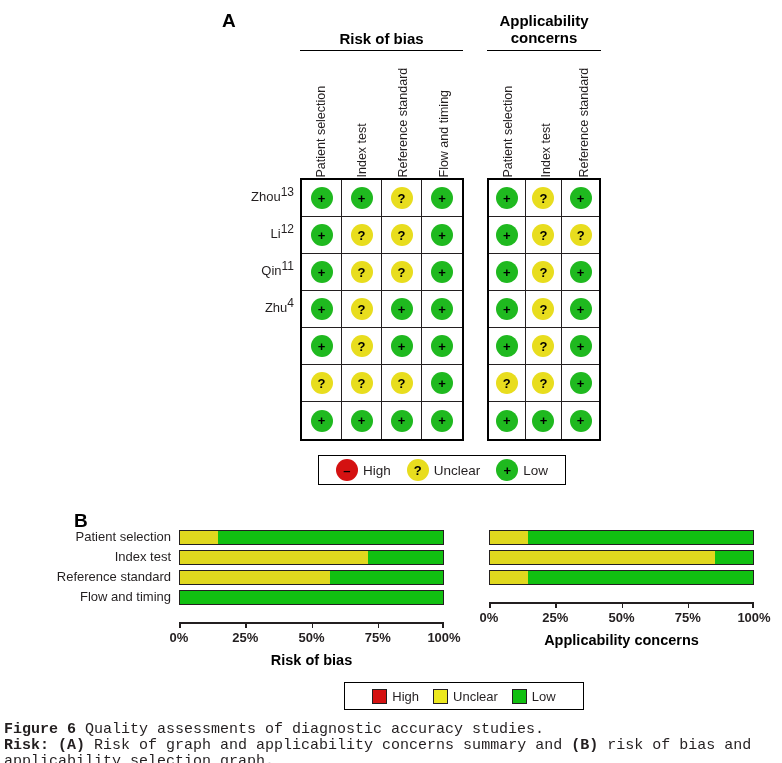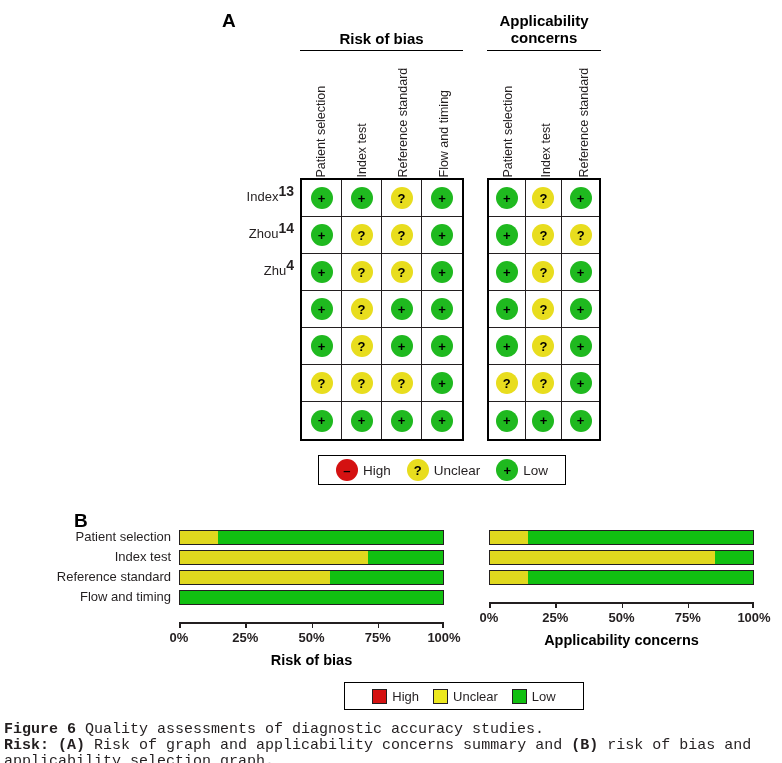--- a/index.html
+++ b/index.html
@@ -114,21 +114,21 @@
     position: absolute;
     right: 0;
     width: 66px;
     text-align: right;
     font-size: 13px;
     color: #231f20;
     height: 37px;
     line-height: 37px;
     white-space: nowrap;
   }
-  .study-label sup { font-size: 14px; vertical-align: super; line-height: 0; font-weight: bold; }
+  .study-label sup { font-size: 12px; vertical-align: super; line-height: 0; }
   #study-labels {
     position: absolute;
     left: 228px; top: 178px;
     width: 68px;
   }
 
   
   #legend-a {
     position: absolute;
     left: 318px; top: 455px;
@@ -280,22 +280,23 @@
       </div>
       <div class="col-head-slot" style="left: 525px;">
         <div class="col-head">Index test</div>
       </div>
       <div class="col-head-slot" style="left: 563px;">
         <div class="col-head">Reference standard</div>
       </div>
     </div>
 
   <div id="study-labels">
-      <div class="study-label" style="position: relative;"><span>Index</span><sup>13</sup></div>
-      <div class="study-label" style="position: relative;"><span>Zhou</span><sup>14</sup></div>
+      <div class="study-label" style="position: relative;"><span>Zhou</span><sup>13</sup></div>
+      <div class="study-label" style="position: relative;"><span>Li</span><sup>12</sup></div>
+      <div class="study-label" style="position: relative;"><span>Qin</span><sup>11</sup></div>
       <div class="study-label" style="position: relative;"><span>Zhu</span><sup>4</sup></div>
     </div>
 
   <div class="matrix" id="matrix-rob">
       <div class="cell">
         <div class="judge low">+</div>
       </div>
       <div class="cell">
         <div class="judge low">+</div>
       </div>

